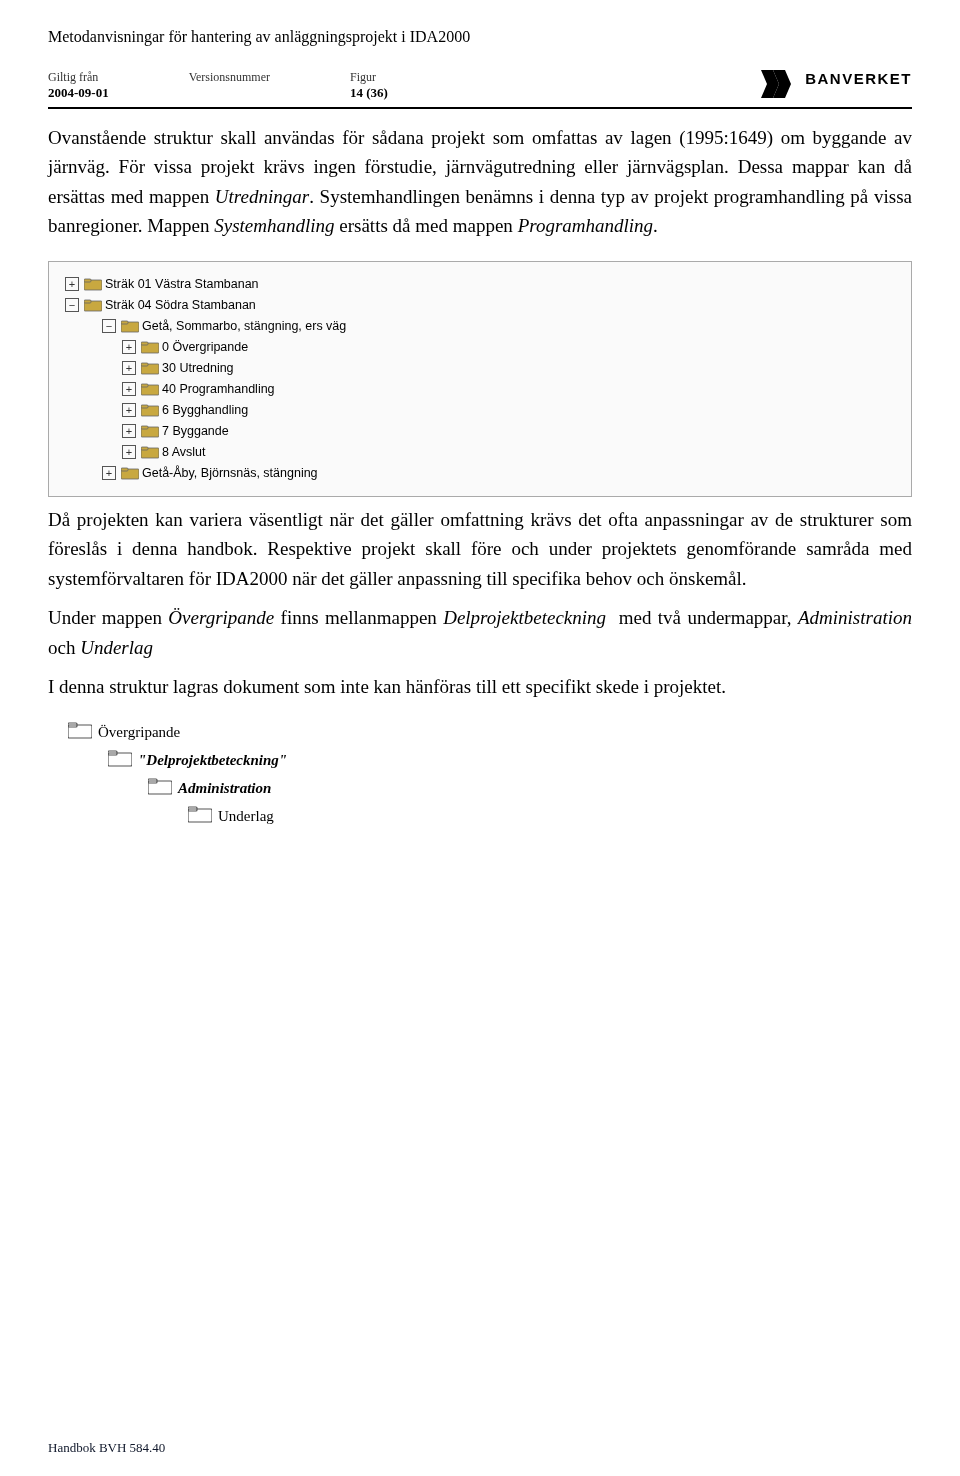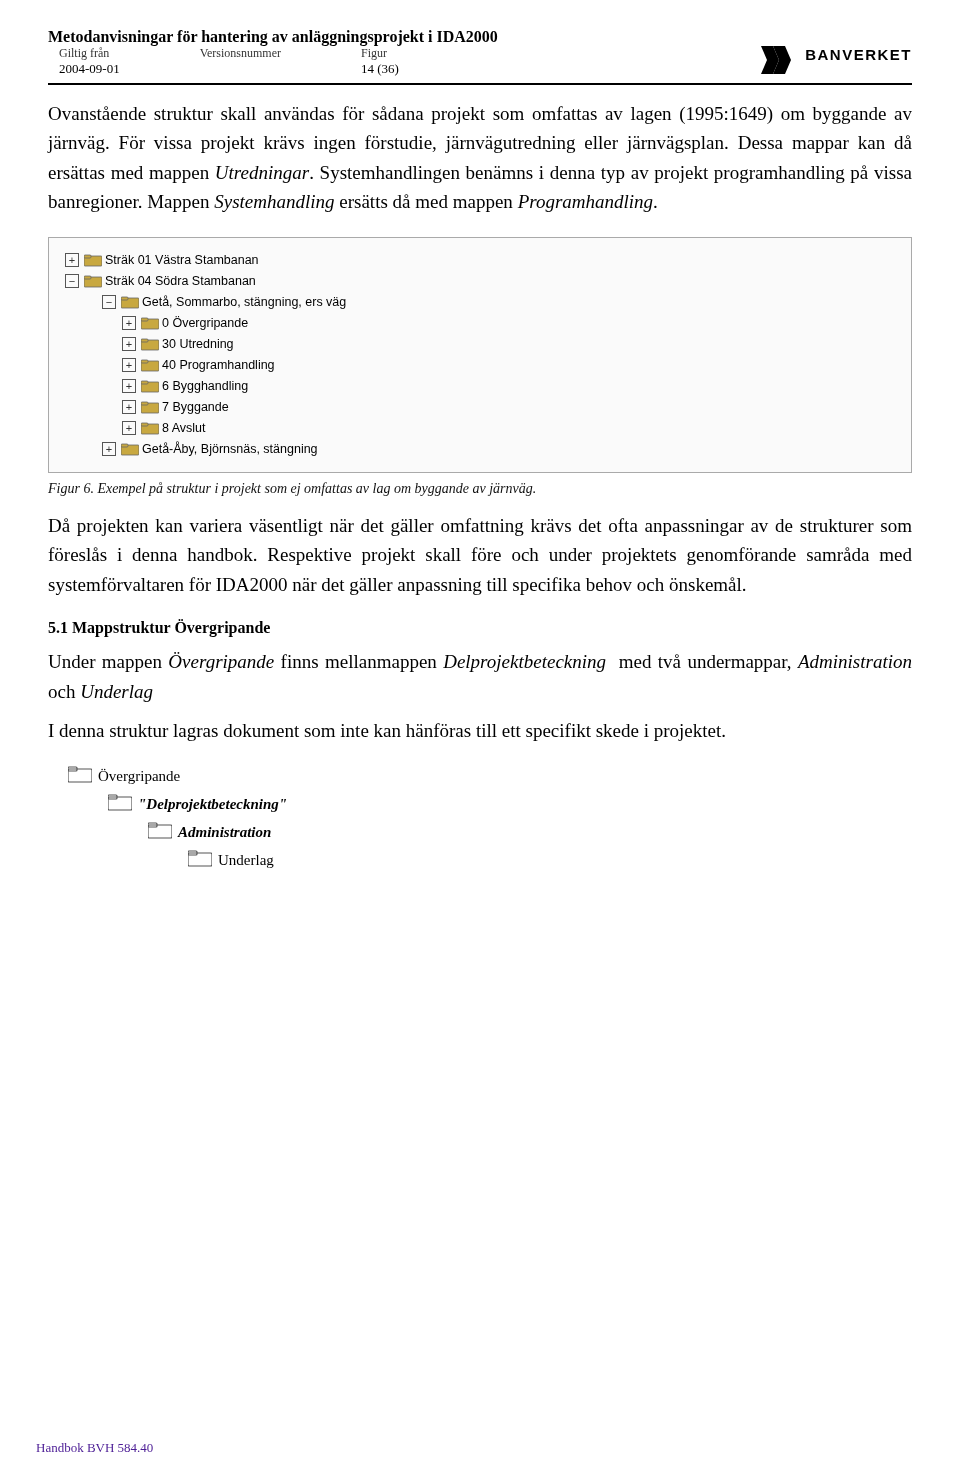--- a/index.html
+++ b/index.html
@@ -20,42 +20,41 @@
       position: relative;
     }
     
     .page-header {
       border-bottom: 2px solid #000;
       padding-bottom: 6px;
       margin-bottom: 14px;
     }
     .header-title {
       font-size: 16px;
-      font-weight: bold;
-      margin-bottom: 0;
+      font-weight: normal;
+      margin-bottom: 24px;
     }
     .header-meta {
       display: flex;
       align-items: flex-start;
       justify-content: space-between;
     }
     .header-meta-left {
       display: flex;
       gap: 80px;
       font-size: 13px;
-      margin-left: 11px;
     }
     .header-meta-col {}
     .header-meta-col .label {
       font-size: 12px;
       color: #333;
     }
     .header-meta-col .value {
       font-size: 13px;
-      font-weight: normal;
+      font-weight: bold;
     }
     .banverket-logo {
       display: flex;
       align-items: flex-start;
       gap: 8px;
       font-weight: bold;
       font-size: 14px;
       font-family: Arial, sans-serif;
       letter-spacing: 1px;
     }
@@ -153,23 +152,23 @@
       font-style: italic;
     }
     .folder-indent1 { padding-left: 0; }
     .folder-indent2 { padding-left: 40px; }
     .folder-indent3 { padding-left: 80px; }
     .folder-indent4 { padding-left: 120px; }
     
     .page-footer {
       position: absolute;
       bottom: 20px;
-      left: 36px;
+      left: 48px;
       font-size: 13px;
-      color: #4c1d95;
+      color: #0f172a;
     }
   </style>
 </head>
 <body>
 
 <div class="page">
 
   <div class="page-header">
     <div class="header-title">Metodanvisningar för hantering av anläggningsprojekt i IDA2000</div>
     <div class="header-meta">
@@ -320,26 +319,24 @@
           <svg viewBox="0 0 18 14" fill="none" xmlns="http://www.w3.org/2000/svg">
             <rect x="0" y="3" width="18" height="10" rx="1" fill="#c8a840" stroke="#666" stroke-width="0.8"></rect>
             <rect x="0" y="2" width="7" height="3" rx="1" fill="#c8a840" stroke="#666" stroke-width="0.8"></rect>
           </svg>
         </span>
         <span>Getå-Åby, Björnsnäs, stängning</span>
       </div>
     </div>
   </div>
 
-  <div class="figure-caption">Figur 6. Exempel på struktur i projekt som ej omfattas av lag om byggande av järnväg.</div>
 
 
   <div class="body-text">Då projekten kan variera väsentligt när det gäller omfattning krävs det ofta anpassningar av de strukturer som föreslås i denna handbok. Respektive projekt skall före och under projektets genomförande samråda med systemförvaltaren för IDA2000 när det gäller anpassning till specifika behov och önskemål.</div>
 
-  <div class="section-heading">5.1 Mappstruktur Övergripande</div>
 
   <div class="body-text">
     Under mappen <em>Övergripande</em> finns mellanmappen <em>Delprojektbeteckning</em>&nbsp; med två undermappar, <em>Administration</em> och <em>Underlag</em>
   </div>
 
   <div class="body-text">I denna struktur lagras dokument som inte kan hänföras till ett specifikt skede i projektet.</div>
 
   <div class="folder-diagram">
 
     <div class="folder-row folder-indent1">

